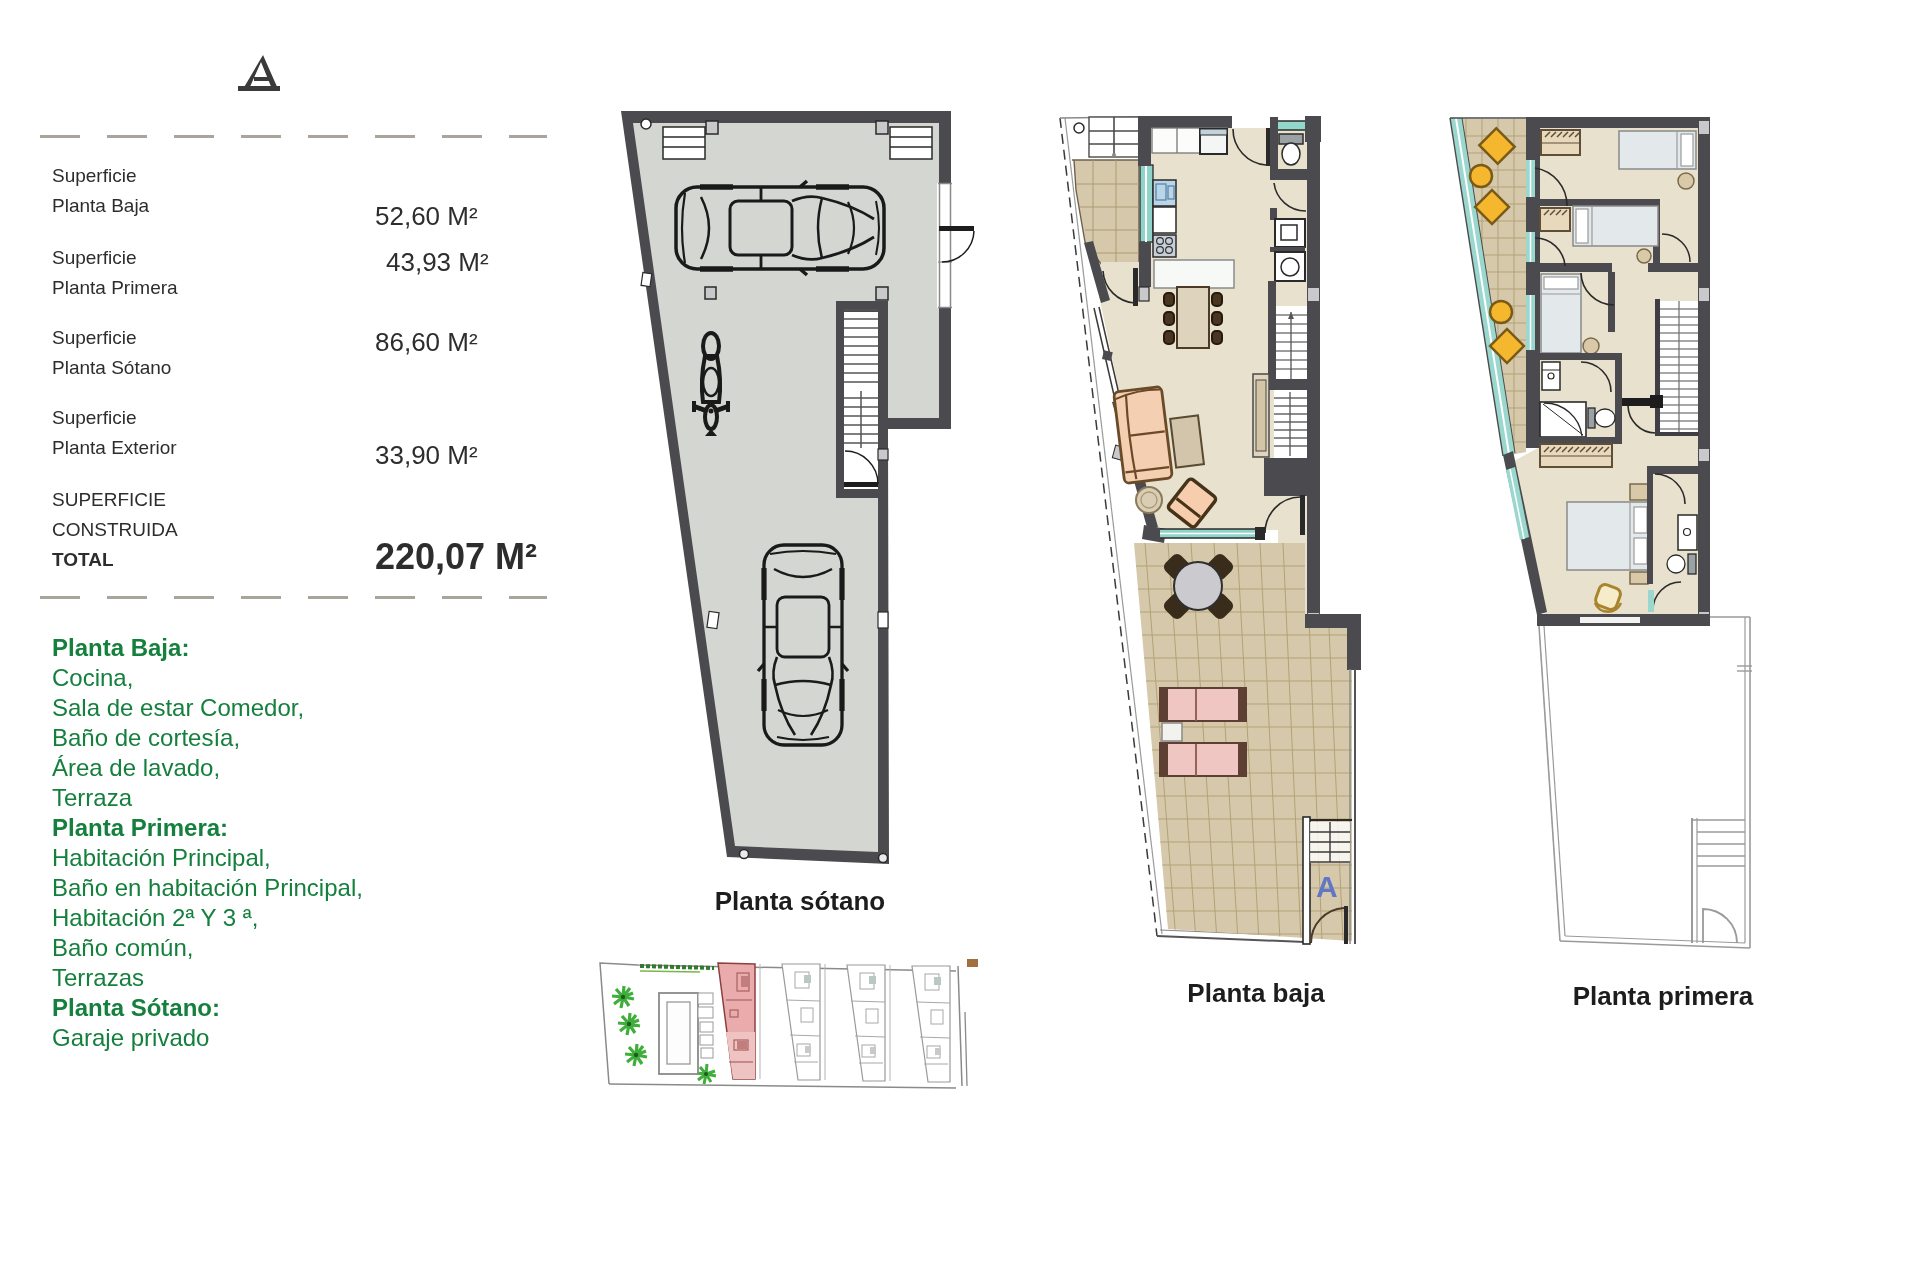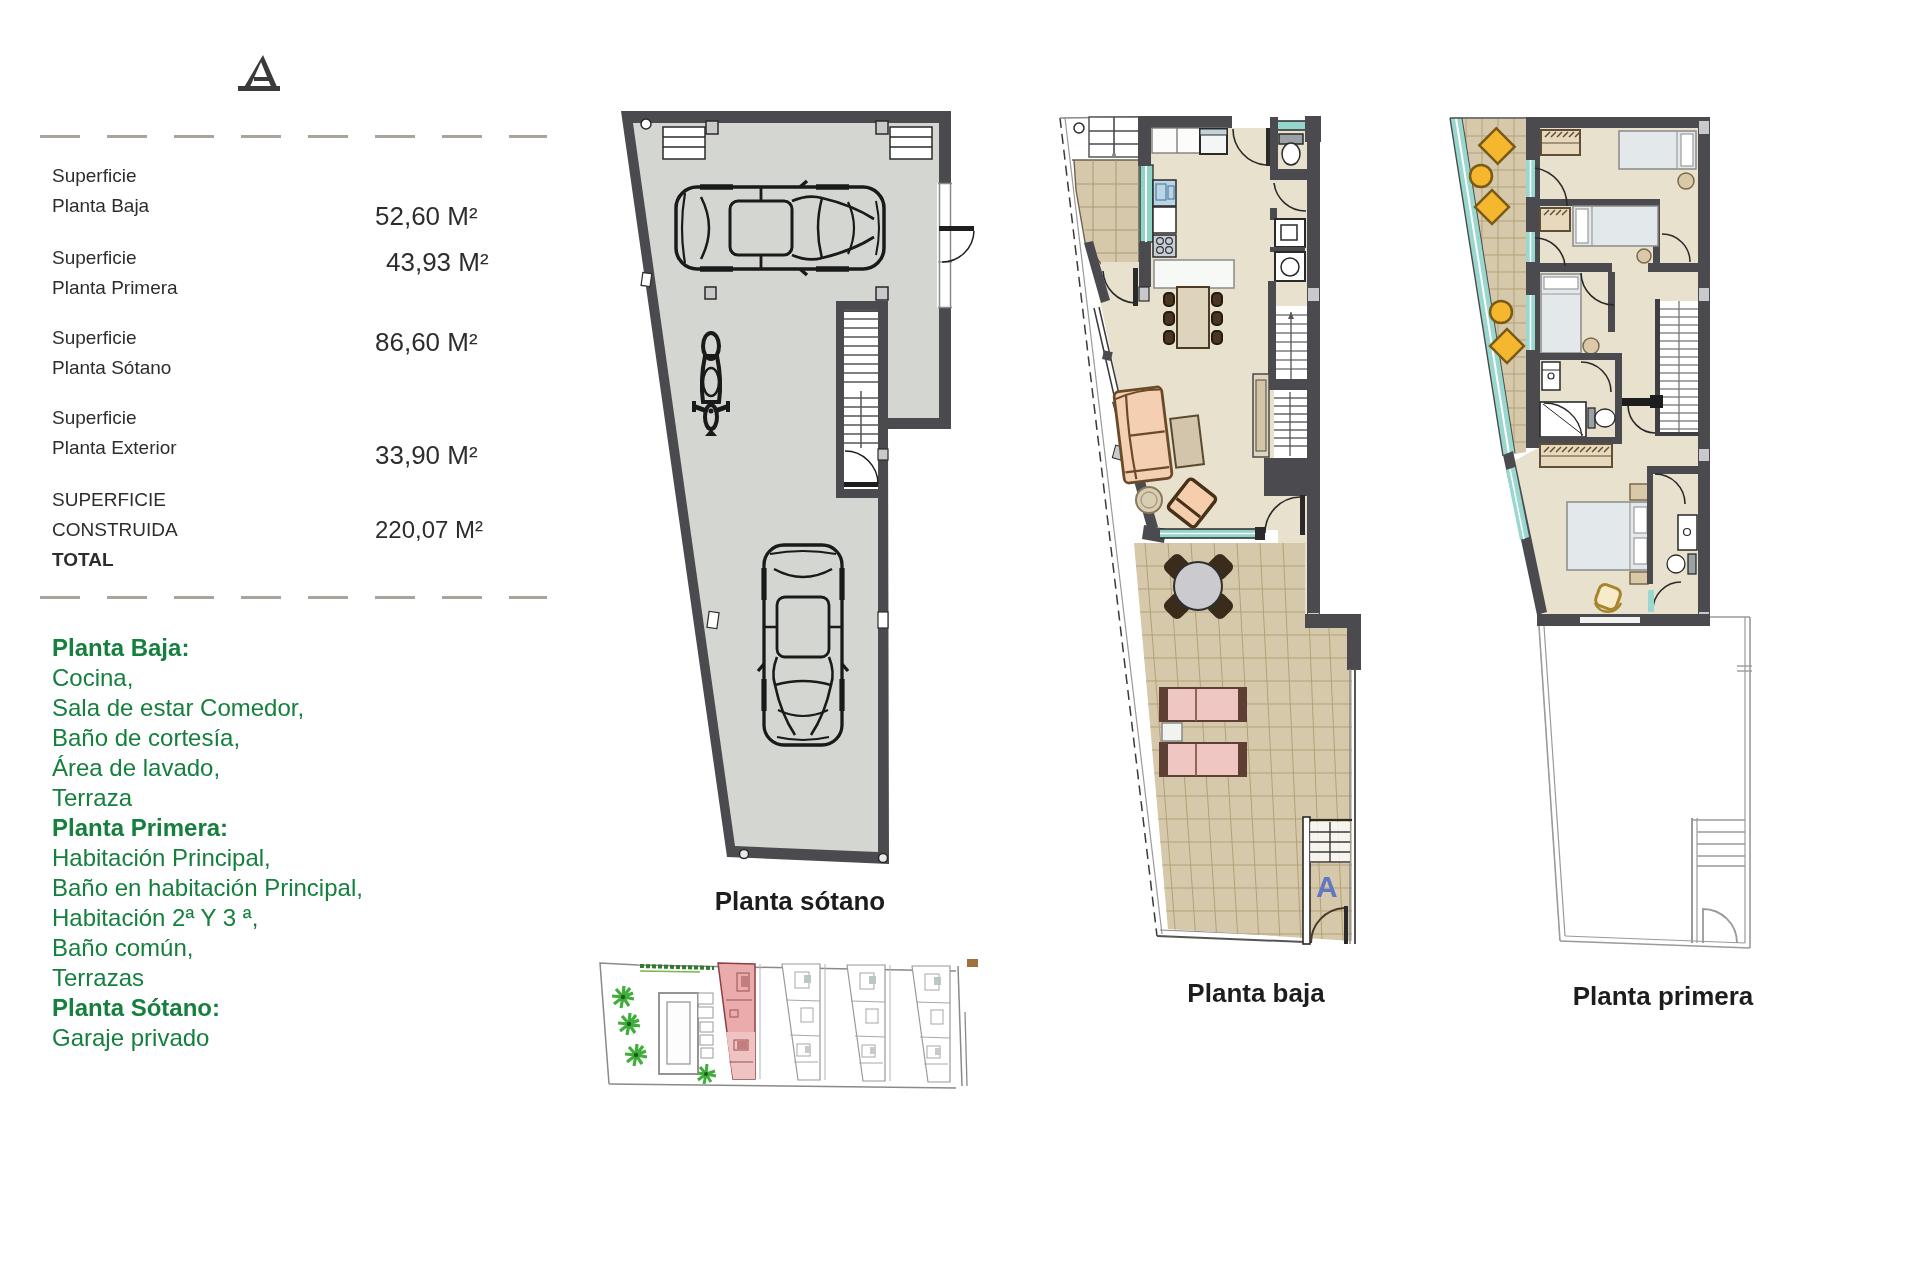--- a/index.html
+++ b/index.html
@@ -27,21 +27,21 @@
 <div class="abs lbl" style="left:52px;top:243px;">Superficie<br>Planta Primera</div>
 <div class="abs val" style="left:375px;top:247px;margin-left:11px;">43,93 M²</div>
 
 <div class="abs lbl" style="left:52px;top:323px;">Superficie<br>Planta Sótano</div>
 <div class="abs val" style="left:375px;top:327px;">86,60 M²</div>
 
 <div class="abs lbl" style="left:52px;top:403px;">Superficie<br>Planta Exterior</div>
 <div class="abs val" style="left:375px;top:407px;margin-top:33px;">33,90 M²</div>
 
 <div class="abs lbl" style="left:52px;top:485px;">SUPERFICIE<br>CONSTRUIDA<br><b>TOTAL</b></div>
-<div class="abs val" style="left:375px;top:516px;font-weight:normal;font-size:24px;">220,07 M²</div>
+<div class="abs val" style="left:375px;top:536px;font-weight:bold;font-size:36px;">220,07 M²</div>
 
 <div class="abs dash" style="left:40px;top:596px;width:507px;"></div>
 
 <div class="abs" style="left:52px;top:633px;font-size:24px;line-height:30px;color:#15803d;">
 <b>Planta Baja:</b><br>
 Cocina,<br>
 Sala de estar Comedor,<br>
 Baño de cortesía,<br>
 Área de lavado,<br>
 Terraza<br>

